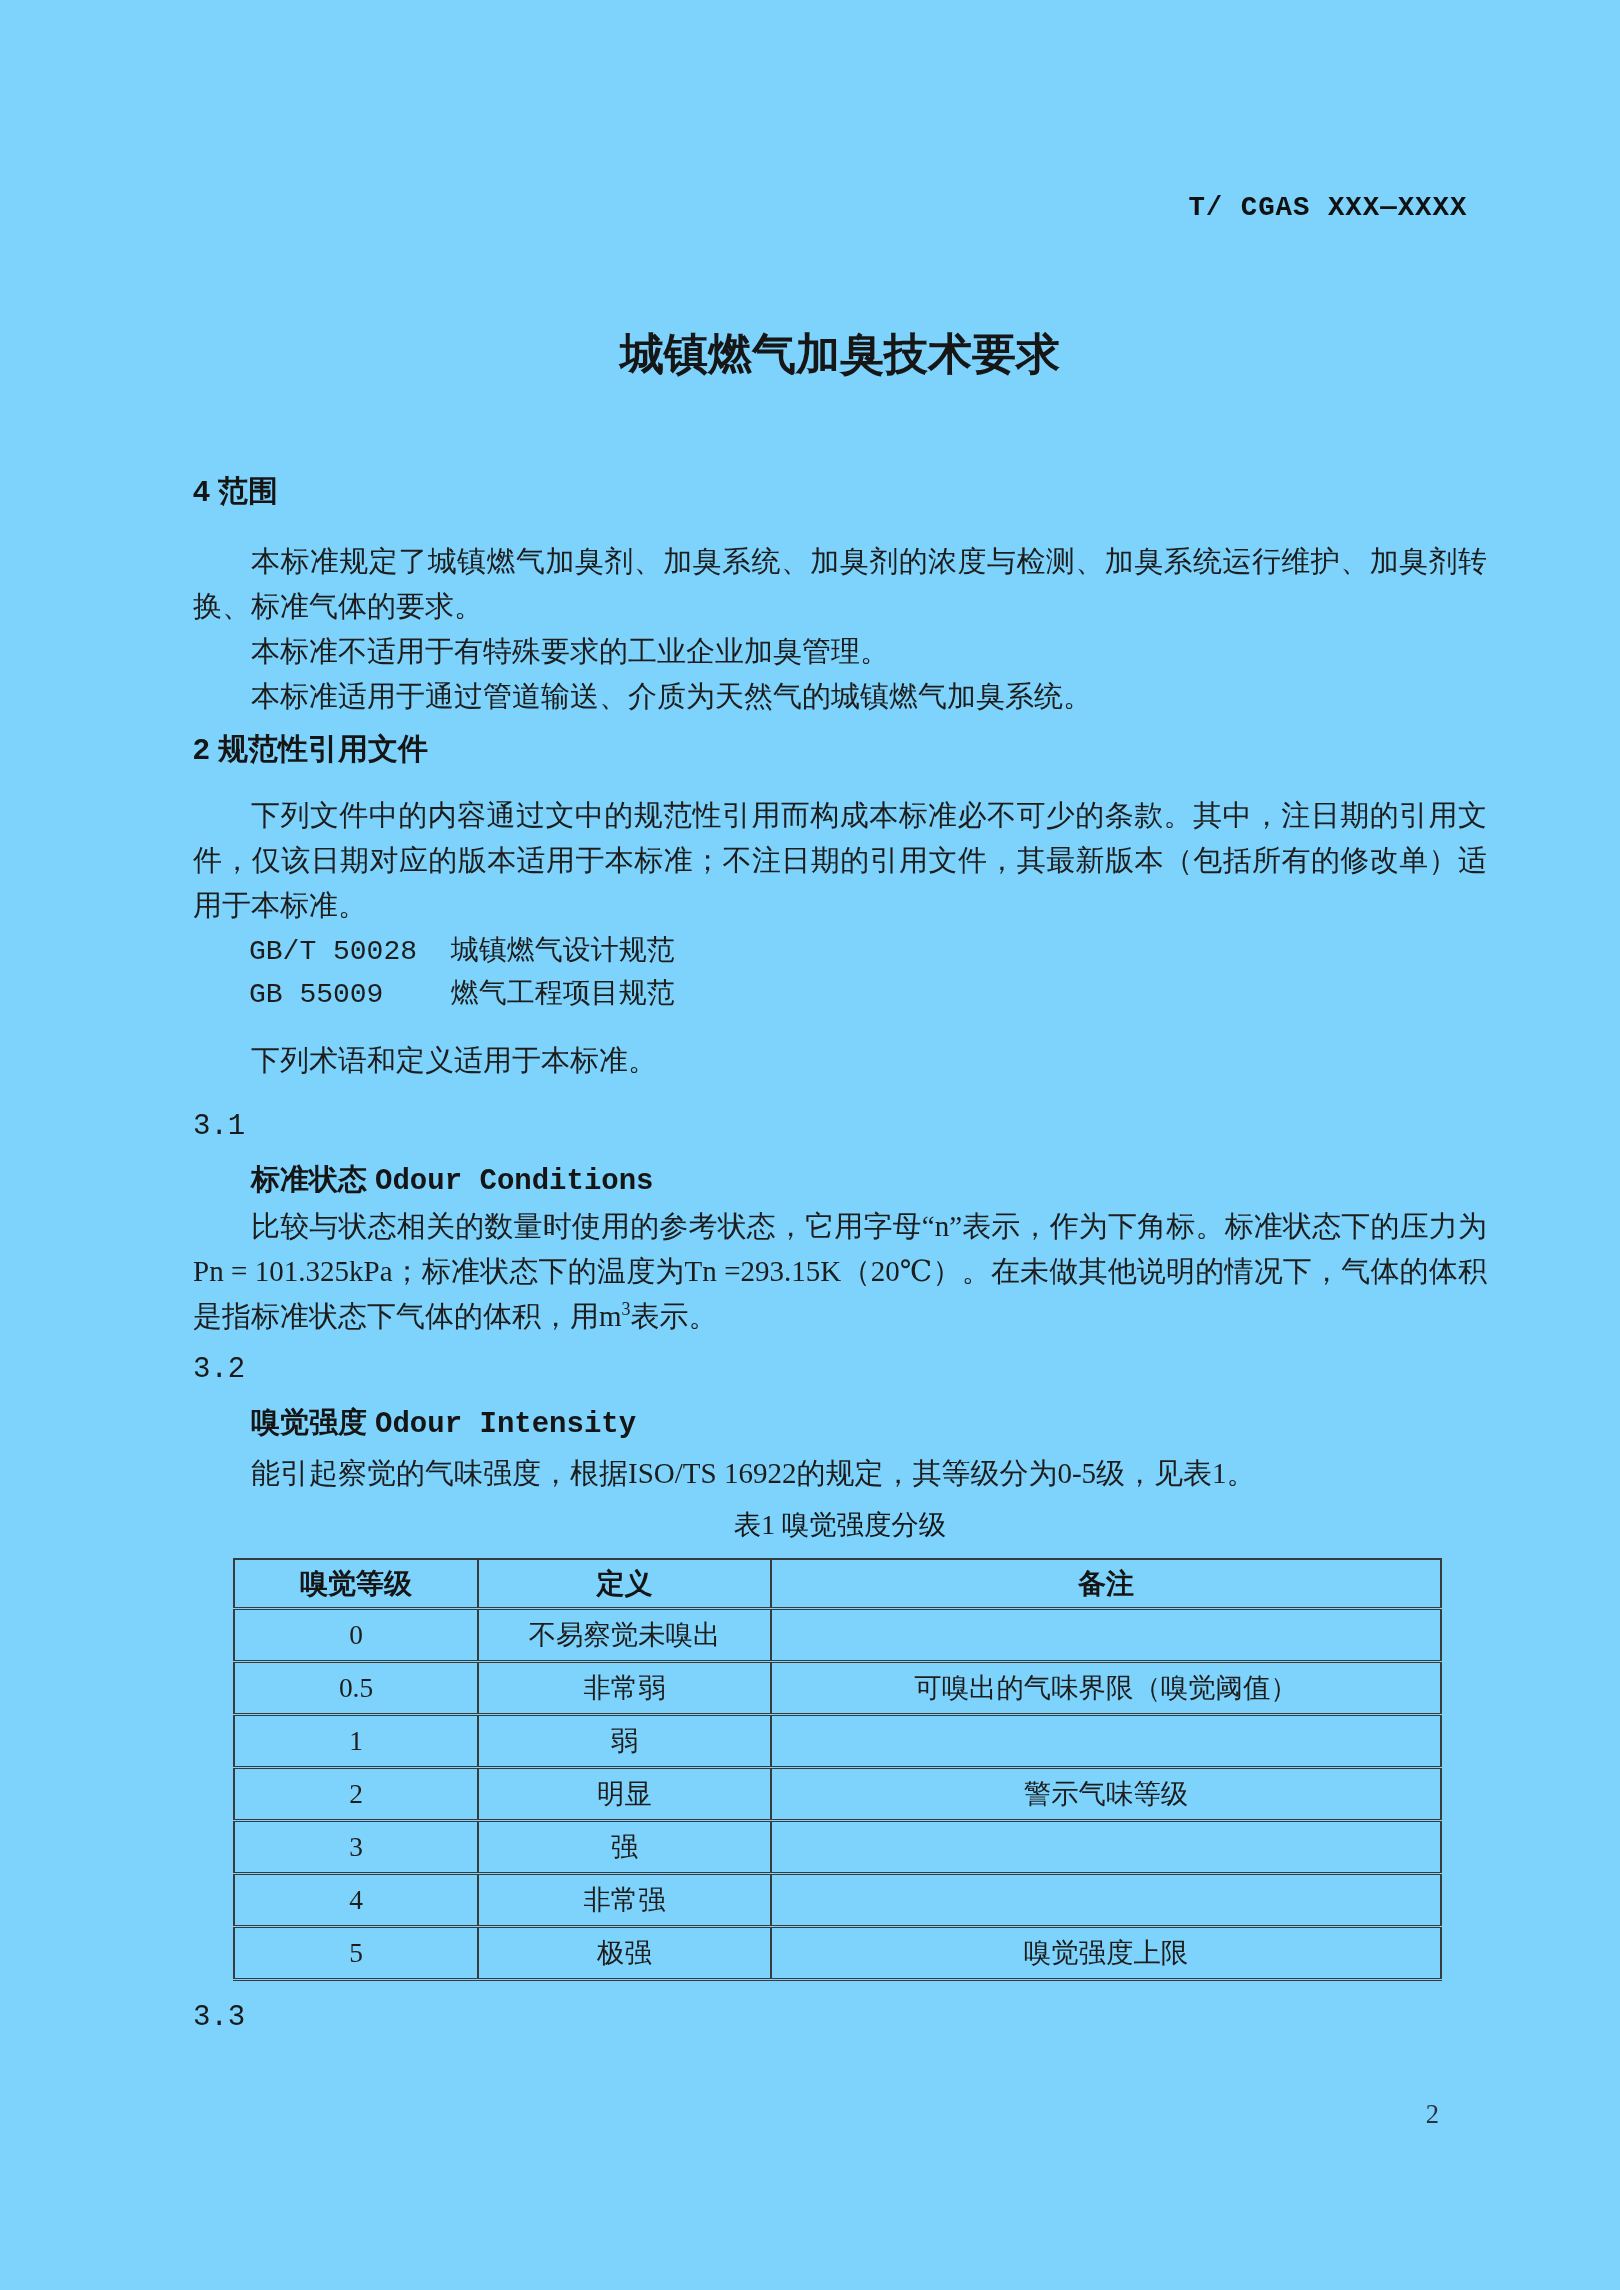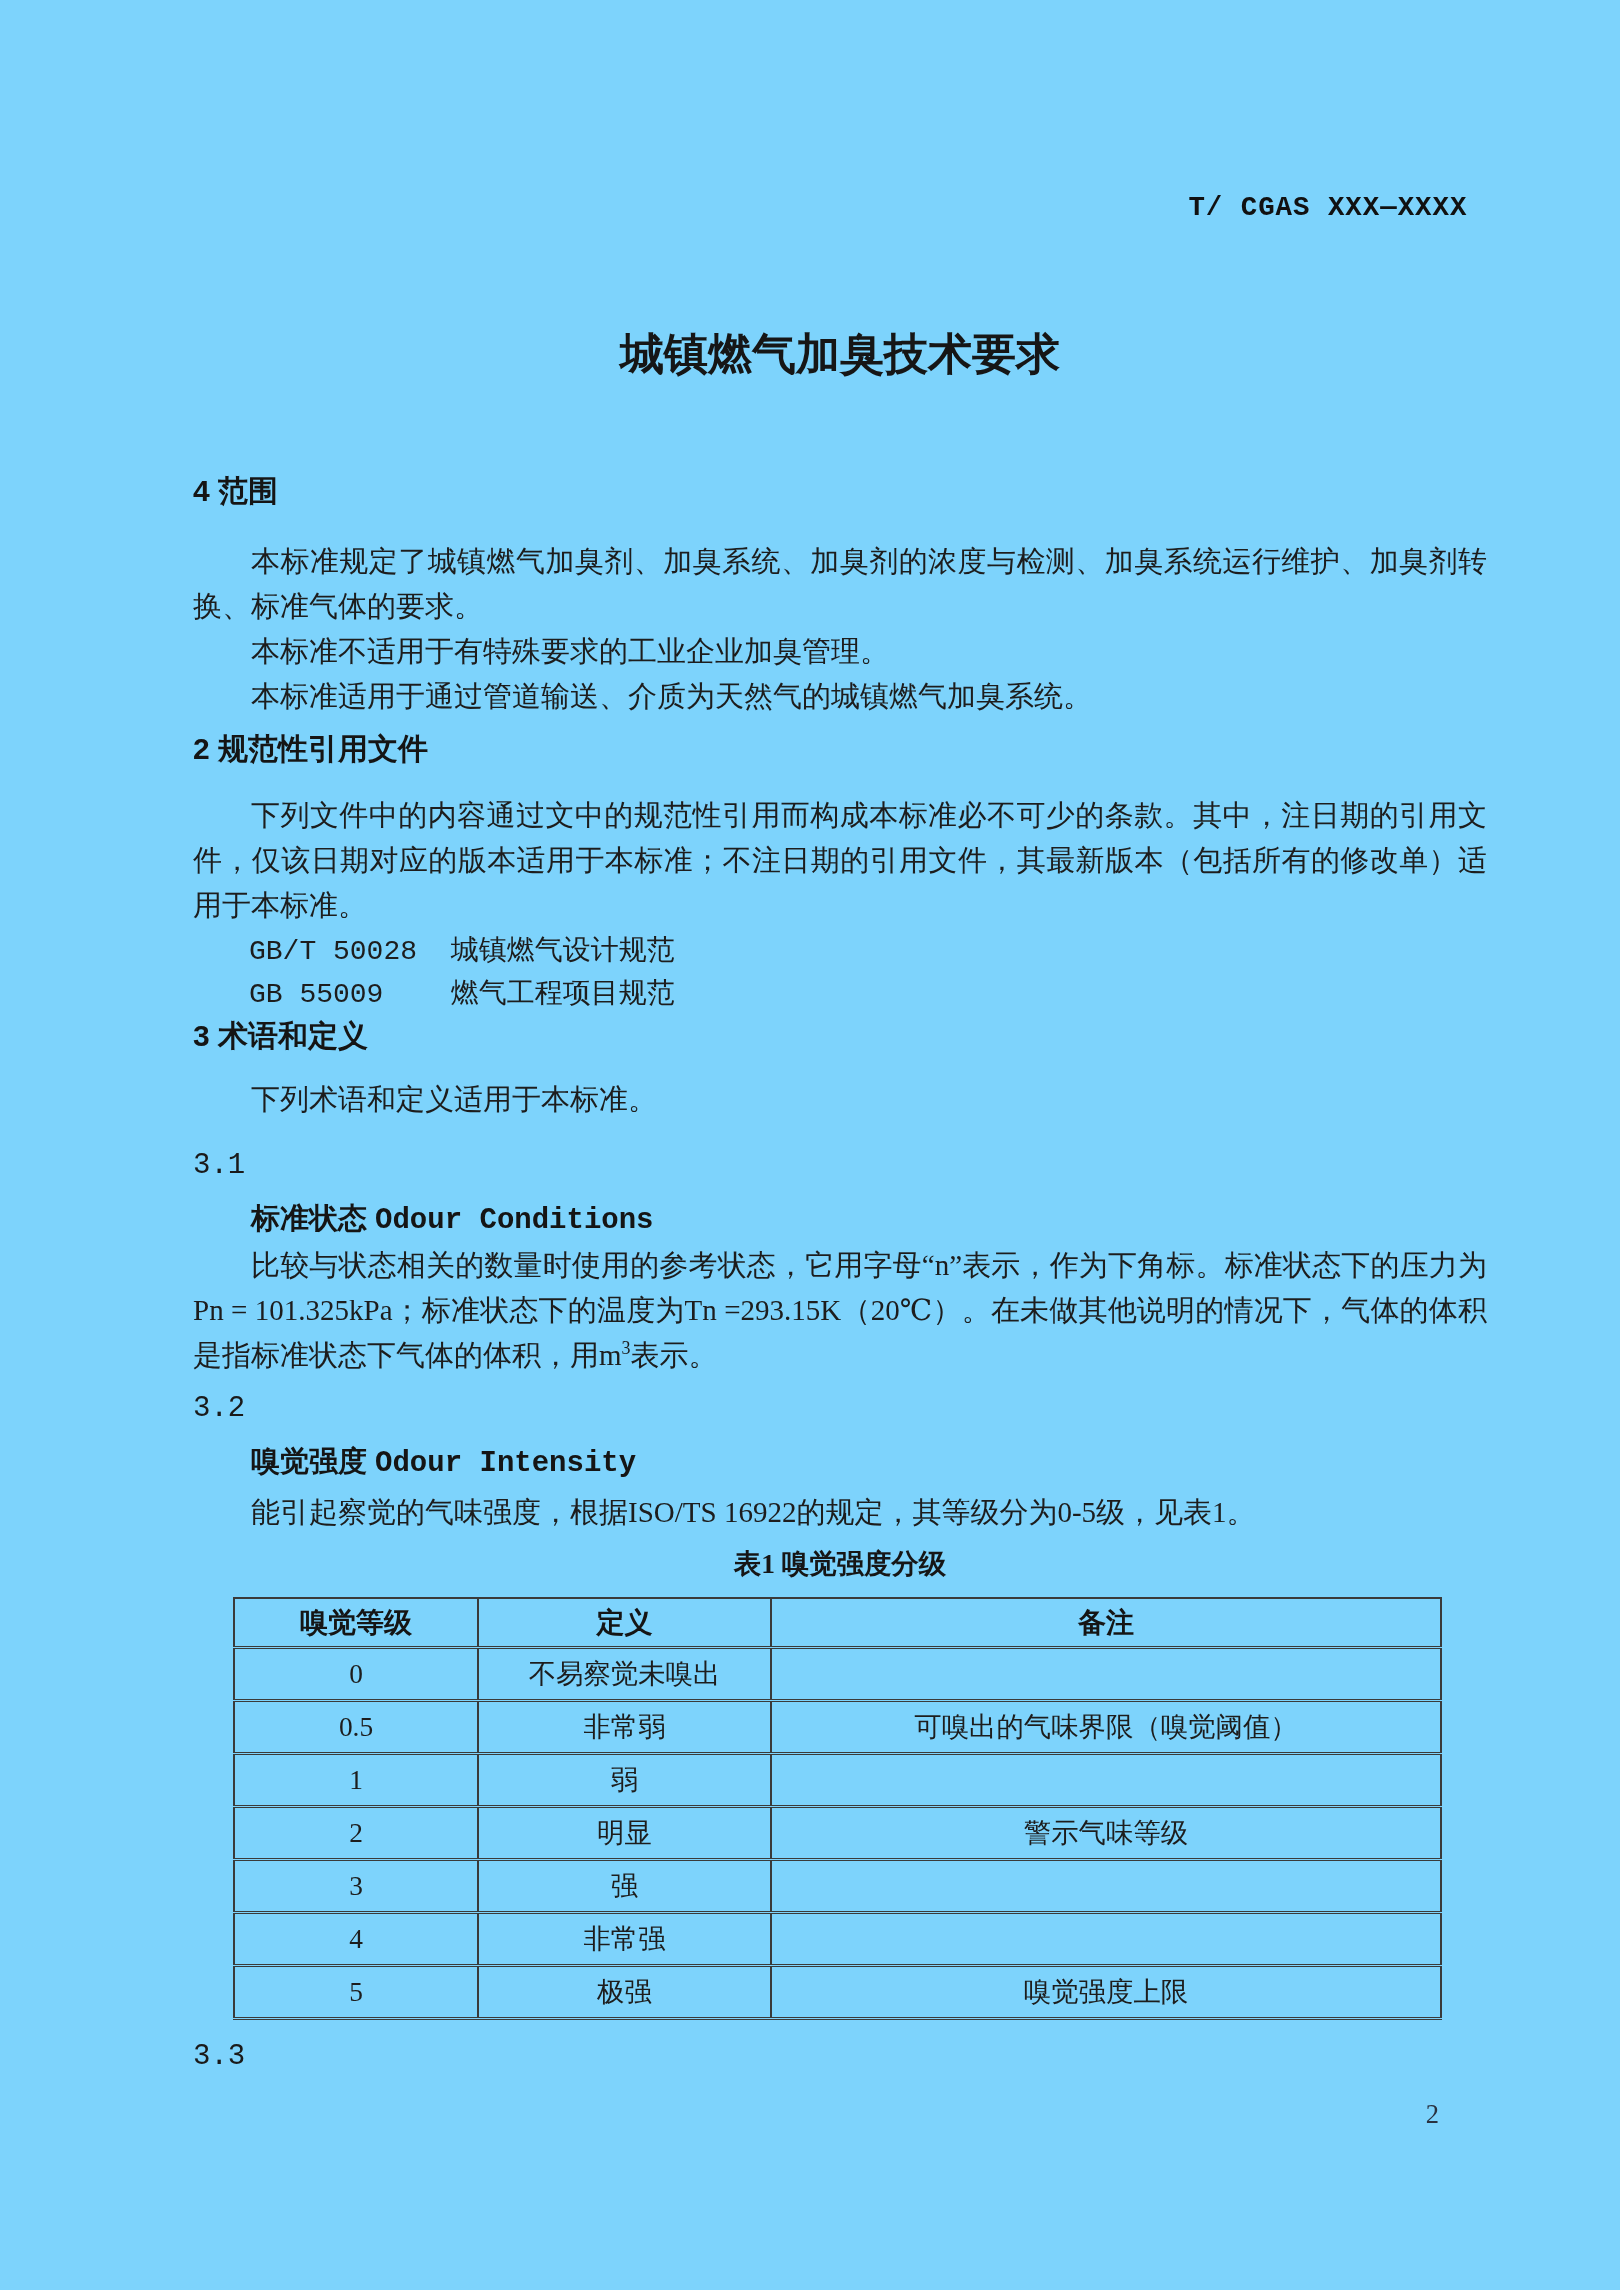--- a/index.html
+++ b/index.html
@@ -94,21 +94,21 @@
   .term-def { margin-top: 0; }
   .td-32 { margin-top: 3.9px; }
   sup.cube {
     font-size: 0.62em;
     vertical-align: super;
     line-height: 0;
   }
   .table-caption {
     margin-top: 9.8px;
     text-align: center;
-    font-weight: 700;
+    font-weight: 400;
     font-size: 27.4px;
     line-height: 39px;
     font-family: "Liberation Serif", "DejaVu Serif", serif;
     color: #161616;
   }
   table.grading {
     margin-top: 13.7px;
     margin-left: 40px;
     width: 1208px;
     border-collapse: collapse;
@@ -163,21 +163,20 @@
     <div class="sec-heading h-s1">4 范围</div>
     <p class="para p-first">本标准规定了城镇燃气加臭剂、加臭系统、加臭剂的浓度与检测、加臭系统运行维护、加臭剂转换、标准气体的要求。</p>
     <p class="para">本标准不适用于有特殊要求的工业企业加臭管理。</p>
     <p class="para">本标准适用于通过管道输送、介质为天然气的城镇燃气加臭系统。</p>
 
     <div class="sec-heading h-s2">2 规范性引用文件</div>
     <p class="para s2-intro">下列文件中的内容通过文中的规范性引用而构成本标准必不可少的条款。其中，注日期的引用文件，仅该日期对应的版本适用于本标准；不注日期的引用文件，其最新版本（包括所有的修改单）适用于本标准。</p>
     <p class="ref-line ref-first">GB/T 50028  城镇燃气设计规范</p>
     <p class="ref-line">GB 55009    燃气工程项目规范</p>
 
-    <div class="sec-heading h-s3">3 术语和定义</div>
     <p class="para s3-intro">下列术语和定义适用于本标准。</p>
 
     <div class="term-number">3.1</div>
     <div class="term-head"><span>标准状态</span><span> </span><span class="en">Odour Conditions</span></div>
     <p class="para term-def"><span>比较与状态相关的数量时使用的参考状态，它用字母“n”表示，作为下角标。标准状态下的压力为Pn = 101.325kPa；标准状态下的温度为Tn =293.15K（20℃）。在未做其他说明的情况下，气体的体积是指标准状态下气体的体积，用m</span><sup class="cube">3</sup><span>表示。</span></p>
 
     <div class="term-number tn-32">3.2</div>
     <div class="term-head"><span>嗅觉强度</span><span> </span><span class="en">Odour Intensity</span></div>
     <p class="para term-def td-32">能引起察觉的气味强度，根据ISO/TS 16922的规定，其等级分为0-5级，见表1。</p>
 

